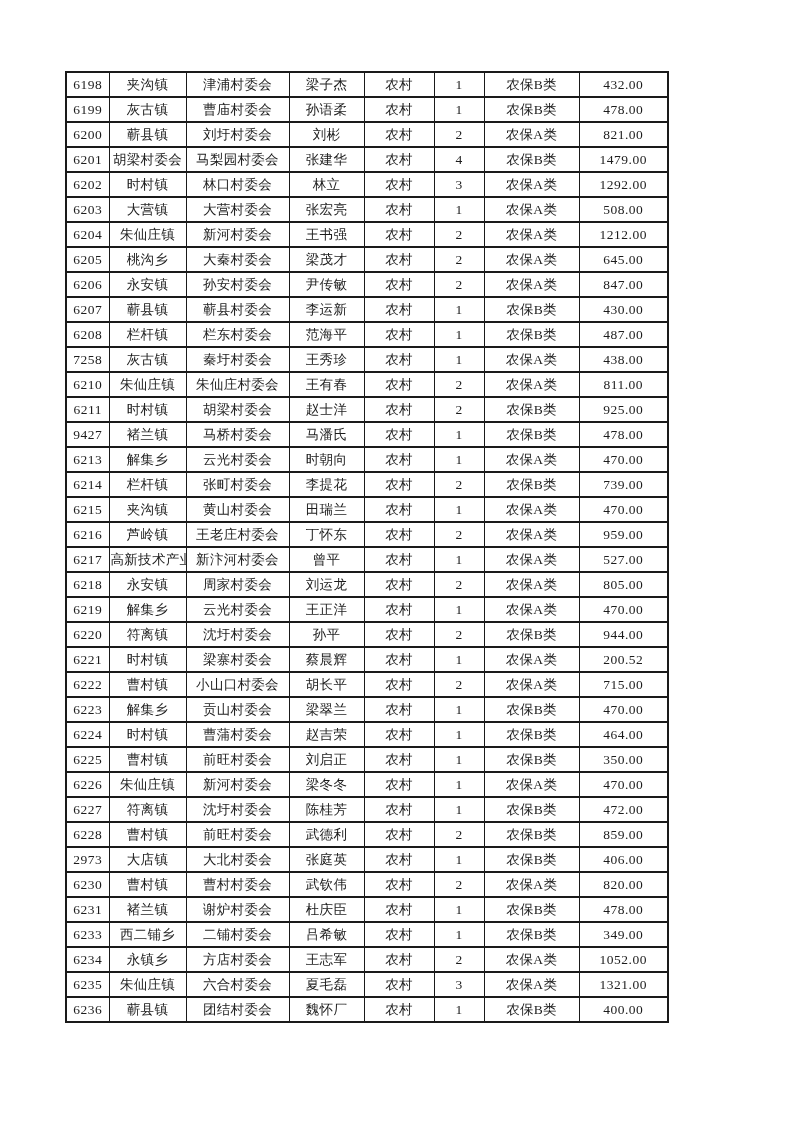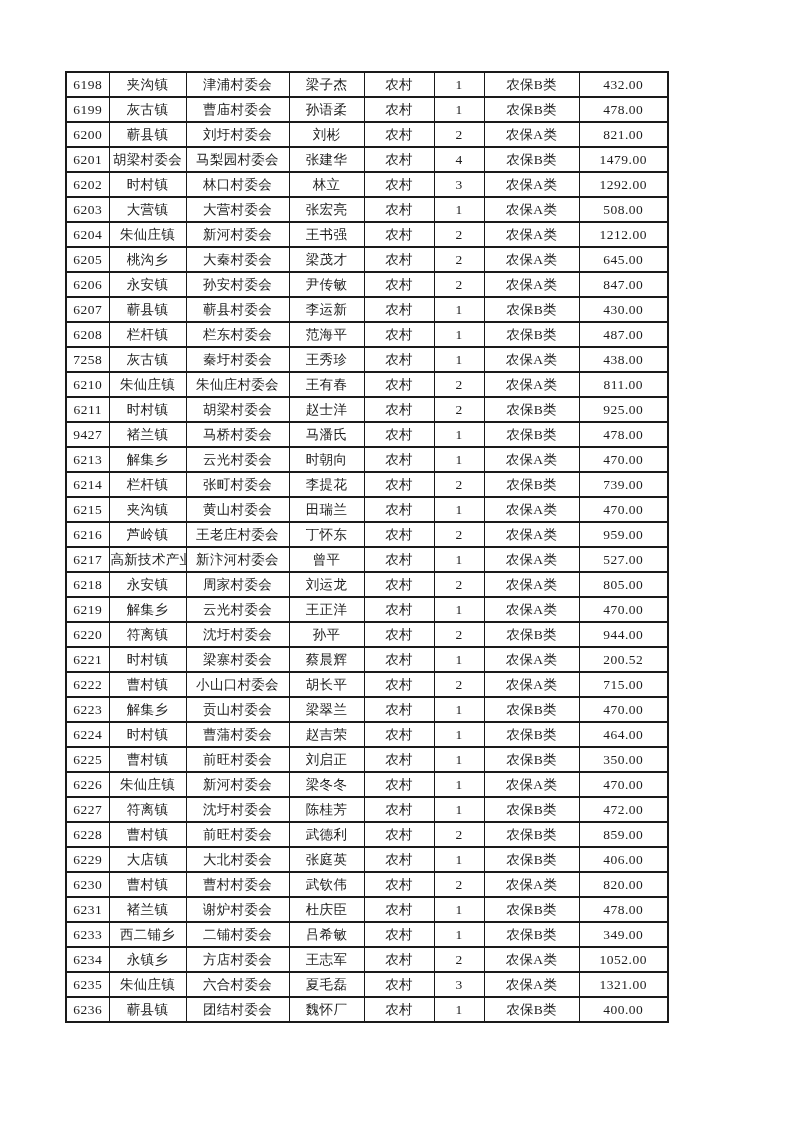--- a/index.html
+++ b/index.html
@@ -365,21 +365,21 @@
     <td class="col-seq">6228</td>
     <td class="col-town">曹村镇</td>
     <td class="col-village">前旺村委会</td>
     <td class="col-name">武德利</td>
     <td class="col-category">农村</td>
     <td class="col-count">2</td>
     <td class="col-type">农保B类</td>
     <td class="col-amount">859.00</td>
   </tr>
         <tr>
-    <td class="col-seq">6229</td>
+    <td class="col-seq">2973</td>
     <td class="col-town">大店镇</td>
     <td class="col-village">大北村委会</td>
     <td class="col-name">张庭英</td>
     <td class="col-category">农村</td>
     <td class="col-count">1</td>
     <td class="col-type">农保B类</td>
     <td class="col-amount">406.00</td>
   </tr>
         <tr>
     <td class="col-seq">6230</td>

